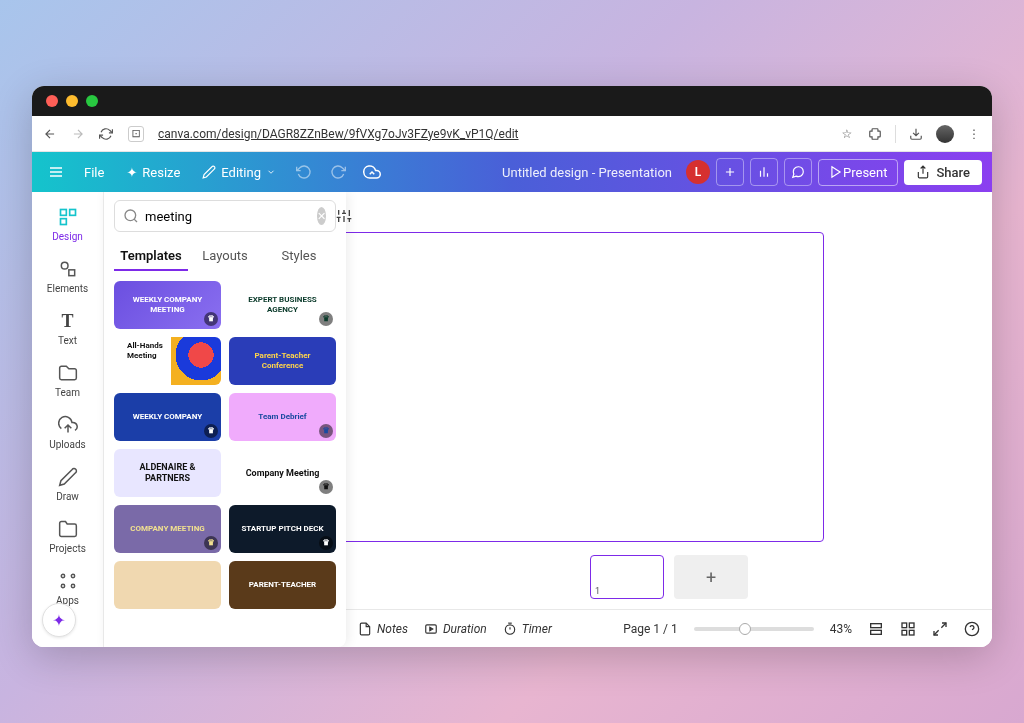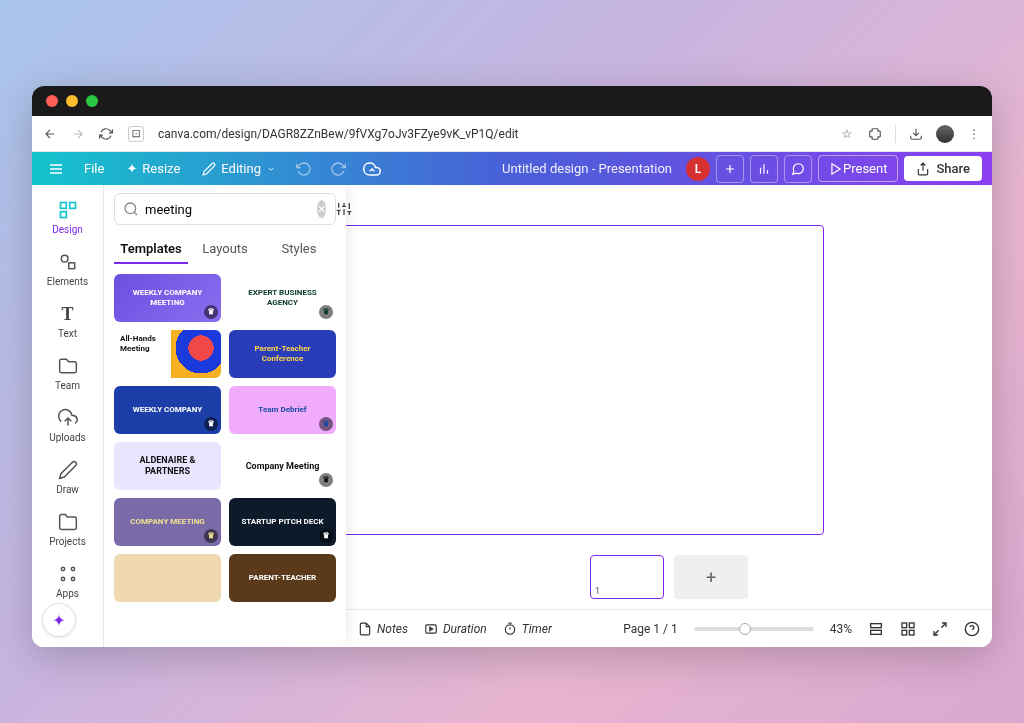--- a/index.html
+++ b/index.html
@@ -6,26 +6,26 @@
 body { width:1024px; height:723px; background:linear-gradient(135deg,#a8c5ec 0%,#c8b4e0 40%,#e8b5d0 70%,#d8a8d0 100%); overflow:hidden; }
 
 .browser-window { position:absolute; top:86px; left:32px; right:32px; bottom:76px; background:#fff; border-radius:12px; overflow:hidden; box-shadow:0 10px 40px rgba(0,0,0,.2); display:flex; flex-direction:column; }
 
 .titlebar { height:30px; background:#1a1a1a; display:flex; align-items:center; padding:0 14px; gap:8px; }
 .traffic-dot { width:12px; height:12px; border-radius:50%; }
 .td-red{background:#ff5f57;} .td-yellow{background:#febc2e;} .td-green{background:#28c840;}
 
 .url-bar { height:36px; background:#fff; border-bottom:1px solid #e5e5e5; display:flex; align-items:center; padding:0 10px; gap:14px; font-size:12px; color:#444; }
 .url-bar .nav-icons{display:flex;gap:12px;align-items:center;}
-.url-bar .url-text{flex:1;color:#333;}
+.url-bar .url-text{flex:1;color:#333;text-decoration:underline;}
 .url-bar .right-icons{display:flex;gap:12px;align-items:center;}
 .url-icon{width:16px;height:16px;display:flex;align-items:center;justify-content:center;cursor:pointer;color:#555;}
 .avatar-dot{width:18px;height:18px;border-radius:50%;background:linear-gradient(#666,#333);}
 
-.app-toolbar { height:33px; background:linear-gradient(90deg,#14c4cc 0%,#4a5fd8 50%,#8b3ff0 100%); display:flex; align-items:center; padding:0 10px; gap:6px; color:#fff; font-size:13px; }
+.app-toolbar { height:40px; background:linear-gradient(90deg,#14c4cc 0%,#4a5fd8 50%,#8b3ff0 100%); display:flex; align-items:center; padding:0 10px; gap:6px; color:#fff; font-size:13px; }
 .tb-btn{display:flex;align-items:center;gap:5px;padding:4px 8px;border-radius:4px;cursor:pointer;white-space:nowrap;}
 .tb-spacer{flex:1;}
 .tb-title{color:rgba(255,255,255,.9);font-size:13px;margin-right:8px;}
 .tb-circle{width:24px;height:24px;border-radius:50%;background:#d63030;display:flex;align-items:center;justify-content:center;font-size:12px;font-weight:600;}
 .tb-iconbox{width:28px;height:28px;border-radius:4px;display:flex;align-items:center;justify-content:center;cursor:pointer;}
 .tb-iconbox.bordered{border:1px solid rgba(255,255,255,.4);}
 .present-btn{display:flex;align-items:center;padding:5px 10px;border:1px solid rgba(255,255,255,.5);border-radius:4px;cursor:pointer;font-size:13px;}
 .share-btn{display:flex;align-items:center;gap:6px;padding:5px 12px;background:#fff;color:#333;border-radius:4px;cursor:pointer;font-size:13px;font-weight:500;}
 
 .app-body{flex:1;display:flex;background:#fff;overflow:hidden;}
@@ -293,21 +293,21 @@
       </div>
       <div class="tabs-row">
         <div class="tab active">Templates</div>
         <div class="tab">Layouts</div>
         <div class="tab">Styles</div>
       </div>
       <div class="templates-grid" id="templates-grid">
           <div class="tpl-card" style="background: linear-gradient(135deg, rgb(107, 79, 224), rgb(138, 111, 240)); color: rgb(255, 255, 255);">WEEKLY COMPANY MEETING<div class="tpl-badge">♛</div></div>
           <div class="tpl-card" style="background: rgb(255, 255, 255); color: rgb(10, 58, 42);">EXPERT BUSINESS AGENCY<div class="tpl-badge">♛</div></div>
           <div class="tpl-card" style="background: rgb(255, 255, 255); color: rgb(17, 17, 17); font-size: 9px;">
-            <div style="position:absolute;top:4px;left:6px;font-size:8px;font-weight:700;color:#111;text-align:left;">All-Hands<br>Meeting</div>
+            <div style="position:absolute;top:4px;left:13px;font-size:8px;font-weight:700;color:#111;text-align:left;">All-Hands<br>Meeting</div>
             <div style="position:absolute;right:0;bottom:0;width:50px;height:50px;background:radial-gradient(circle at 60% 40%,#f04848 0 30%,#1a3adb 30% 60%,#f4b020 60% 100%);"></div>
           </div>
           <div class="tpl-card" style="background: rgb(42, 61, 184); color: rgb(255, 213, 74);">Parent-Teacher Conference</div>
           <div class="tpl-card" style="background: rgb(27, 62, 168); color: rgb(255, 255, 255);">WEEKLY COMPANY<div class="tpl-badge">♛</div></div>
           <div class="tpl-card" style="background: #f0abfc; color: rgb(26, 74, 160);">Team Debrief<div class="tpl-badge">♛</div></div>
           <div class="tpl-card" style="background: rgb(232, 230, 255); color: rgb(17, 17, 17); font-size: 9px;">ALDENAIRE &amp; PARTNERS</div>
           <div class="tpl-card" style="background: rgb(255, 255, 255); color: rgb(17, 17, 17); font-size: 9px;">Company Meeting<div class="tpl-badge">♛</div></div>
           <div class="tpl-card" style="background: rgb(122, 106, 168); color: rgb(240, 224, 144);">COMPANY MEETING<div class="tpl-badge">♛</div></div>
           <div class="tpl-card" style="background: rgb(13, 26, 42); color: rgb(255, 255, 255);">STARTUP PITCH DECK<div class="tpl-badge">♛</div></div>
           <div class="tpl-card" style="background: rgb(240, 216, 176); color: rgb(85, 85, 85);"></div>

